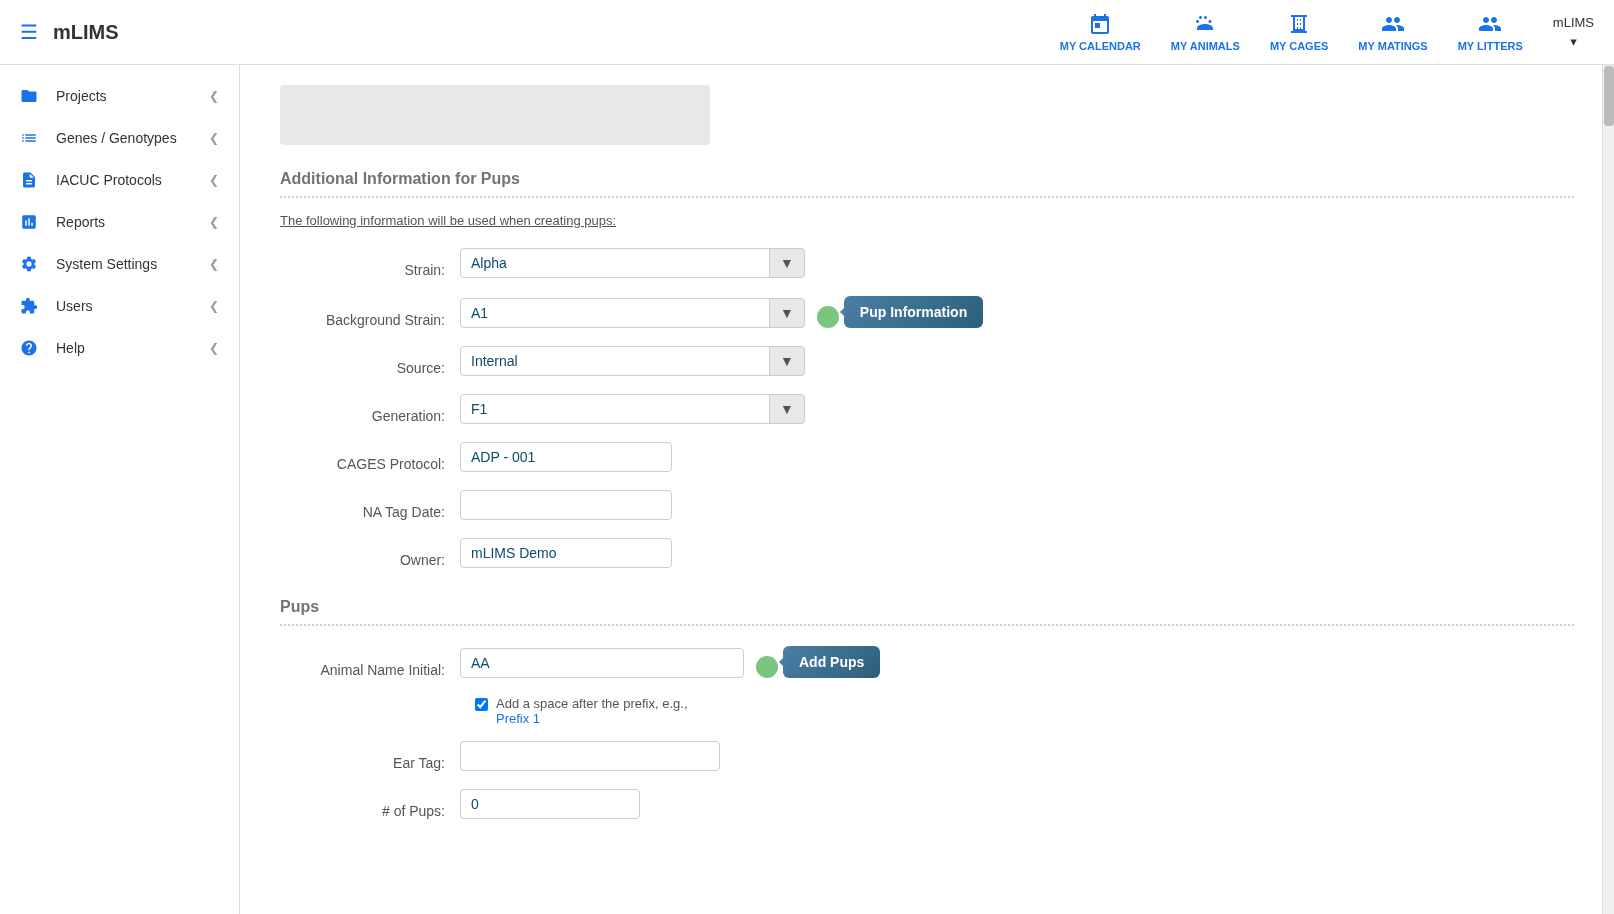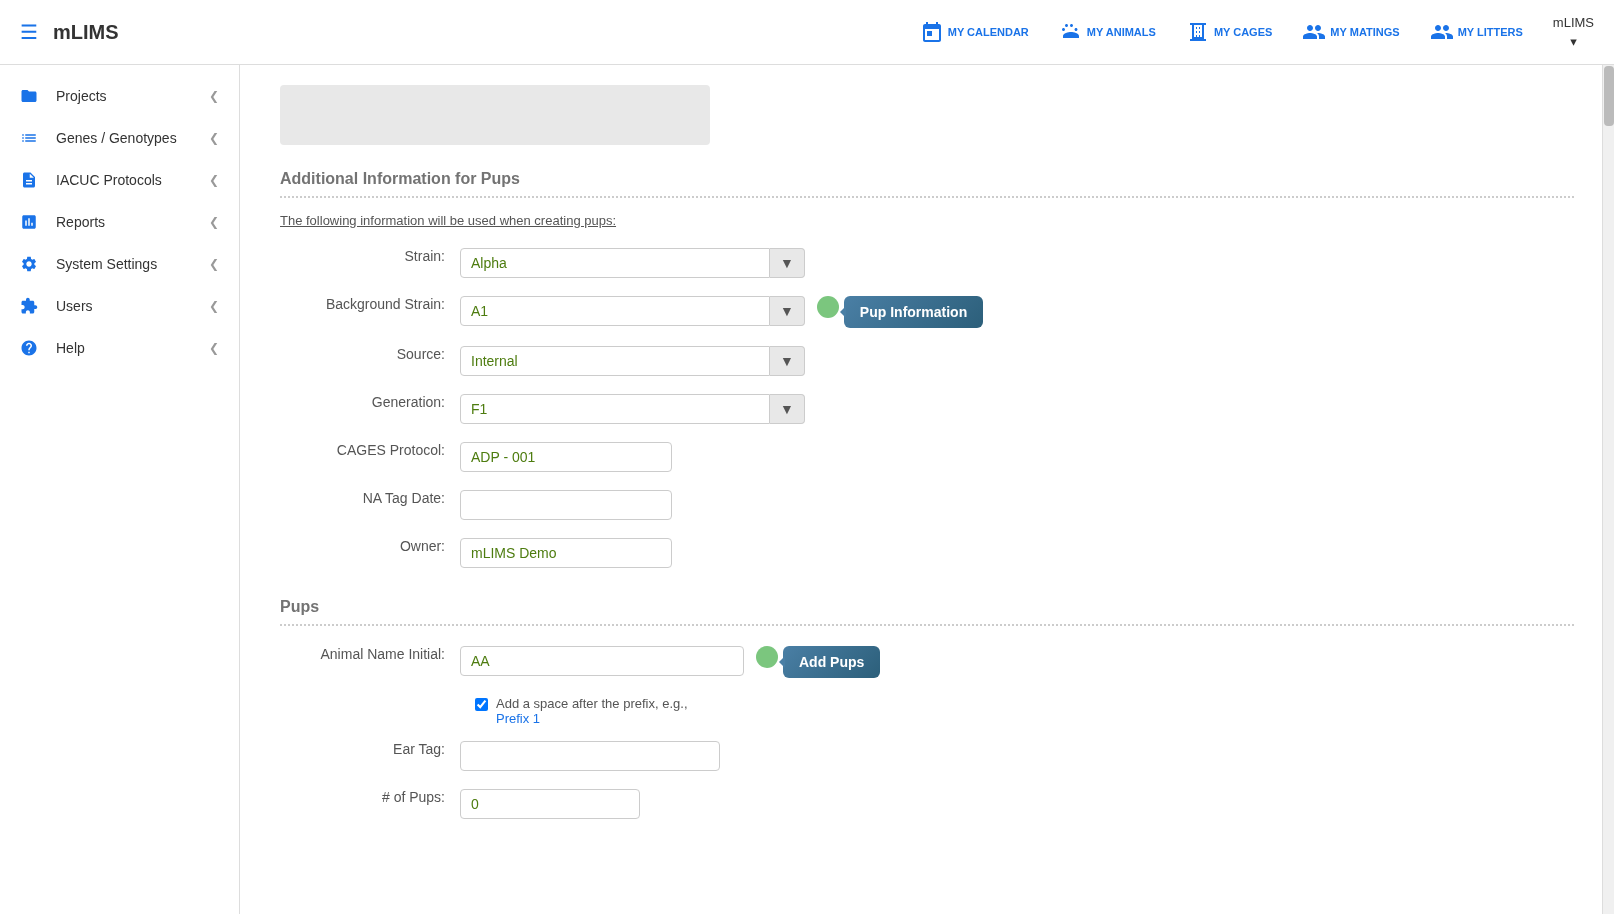--- a/index.html
+++ b/index.html
@@ -21,20 +21,21 @@
       color: #333;
       margin-right: auto;
     }
     .nav-icons {
       display: flex;
       align-items: center;
       gap: 30px;
     }
     .nav-item {
       display: flex;
+      flex-direction: column;
       align-items: center;
       cursor: pointer;
       color: #1a73e8;
       font-size: 11px;
       font-weight: bold;
       gap: 4px;
     }
     .nav-item svg { width: 24px; height: 24px; fill: #1a73e8; }
     .nav-user {
       display: flex;
@@ -113,37 +114,37 @@
     .section-subtitle {
       font-size: 13px;
       color: #555;
       margin-bottom: 20px;
       text-decoration: underline;
     }
 
     
     .form-row {
       display: flex;
-      align-items: flex-start;
+      align-items: flex-end;
       margin-bottom: 18px;
     }
     .form-label {
       width: 180px;
       text-align: right;
       padding-right: 15px;
       color: #555;
       font-size: 14px;
       flex-shrink: 0;
     }
     .form-input {
       border: 1px solid #ccc;
       border-radius: 4px;
       padding: 6px 10px;
       font-size: 14px;
-      color: #4d7c0f;
+      color: #0c4a6e;
       background: #fff;
     }
     .input-with-btn {
       display: flex;
       align-items: stretch;
     }
     .input-with-btn .form-input {
       border-radius: 4px 0 0 4px;
       width: 310px;
     }

